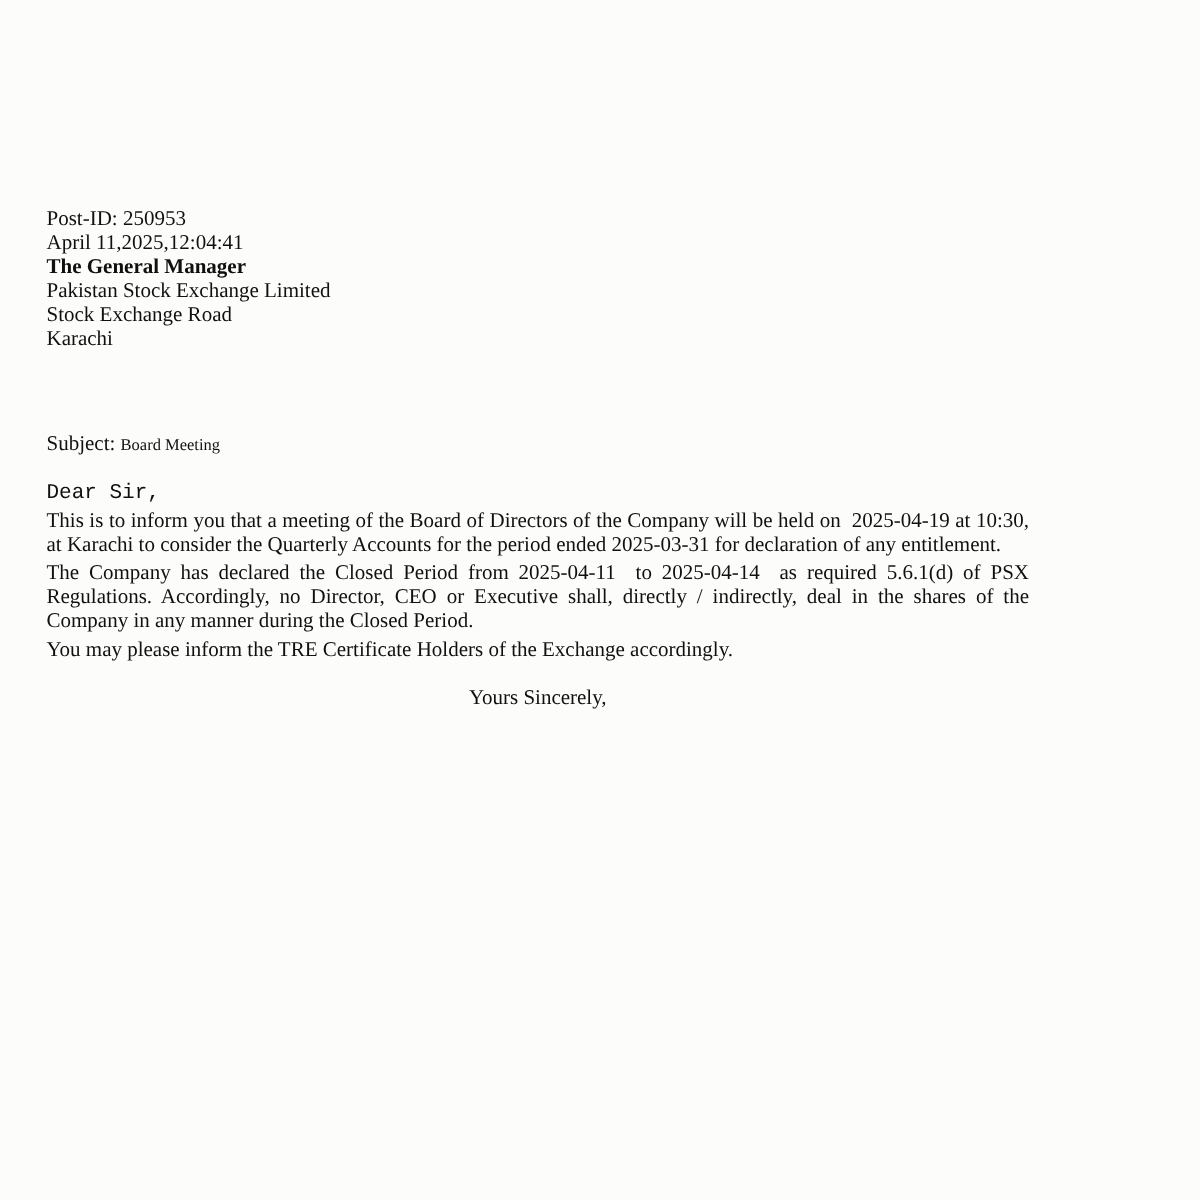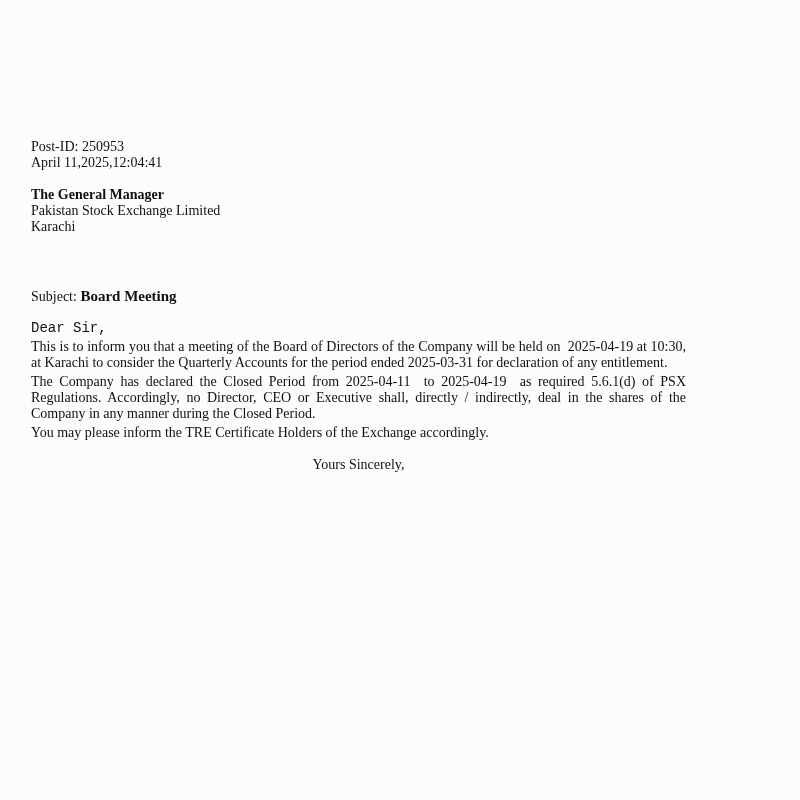--- a/index.html
+++ b/index.html
@@ -16,32 +16,31 @@
     background: #fcfdfa;
     color: #101010;
     font-family: "Liberation Serif", "DejaVu Serif", serif;
     font-size: 14px;
     line-height: 16px;
   }
   .meta-block div {
     white-space: pre-wrap;
   }
   .recipient-block {
-    margin-top: 16px;
   }
   .bold {
     font-weight: bold;
   }
   .subject-row {
     margin-top: 53px;
     line-height: 17px;
   }
   .subject-value {
-    font-weight: bold;
-    font-size: 15px;
+    font-weight: normal;
+    font-size: 11px;
   }
   .salutation {
     margin: 15px 0 0 0;
     font-family: Liberation Mono, monospace;
   }
   .body-par {
     margin: 3px 0 0 0;
     text-align: justify;
     white-space: pre-wrap;
   }
@@ -56,31 +55,32 @@
 <div class="page">
 
   <div class="meta-block">
     <div>Post-ID: 250953</div>
     <div>April 11,2025,12:04:41</div>
   </div>
 
   <div class="recipient-block">
     <div class="bold">The General Manager</div>
     <div>Pakistan Stock Exchange Limited</div>
+    <div>Stock Exchange Road</div>
     <div>Karachi</div>
   </div>
 
   <div class="subject-row">
     <span>Subject:</span>
     <span class="subject-value">Board Meeting</span>
   </div>
 
   <p class="salutation">Dear Sir,</p>
 
   <p class="body-par">This is to inform you that a meeting of the Board of Directors of the Company will be held on  2025-04-19 at 10:30, at Karachi to consider the Quarterly Accounts for the period ended 2025-03-31 for declaration of any entitlement.</p>
 
-  <p class="body-par">The Company has declared the Closed Period from 2025-04-11  to 2025-04-19  as required 5.6.1(d) of PSX Regulations. Accordingly, no Director, CEO or Executive shall, directly / indirectly, deal in the shares of the Company in any manner during the Closed Period.</p>
+  <p class="body-par">The Company has declared the Closed Period from 2025-04-11  to 2025-04-14  as required 5.6.1(d) of PSX Regulations. Accordingly, no Director, CEO or Executive shall, directly / indirectly, deal in the shares of the Company in any manner during the Closed Period.</p>
 
   <p class="body-par">You may please inform the TRE Certificate Holders of the Exchange accordingly.</p>
 
   <p class="closing">Yours Sincerely,</p>
 
 </div>
 
 </body></html>

